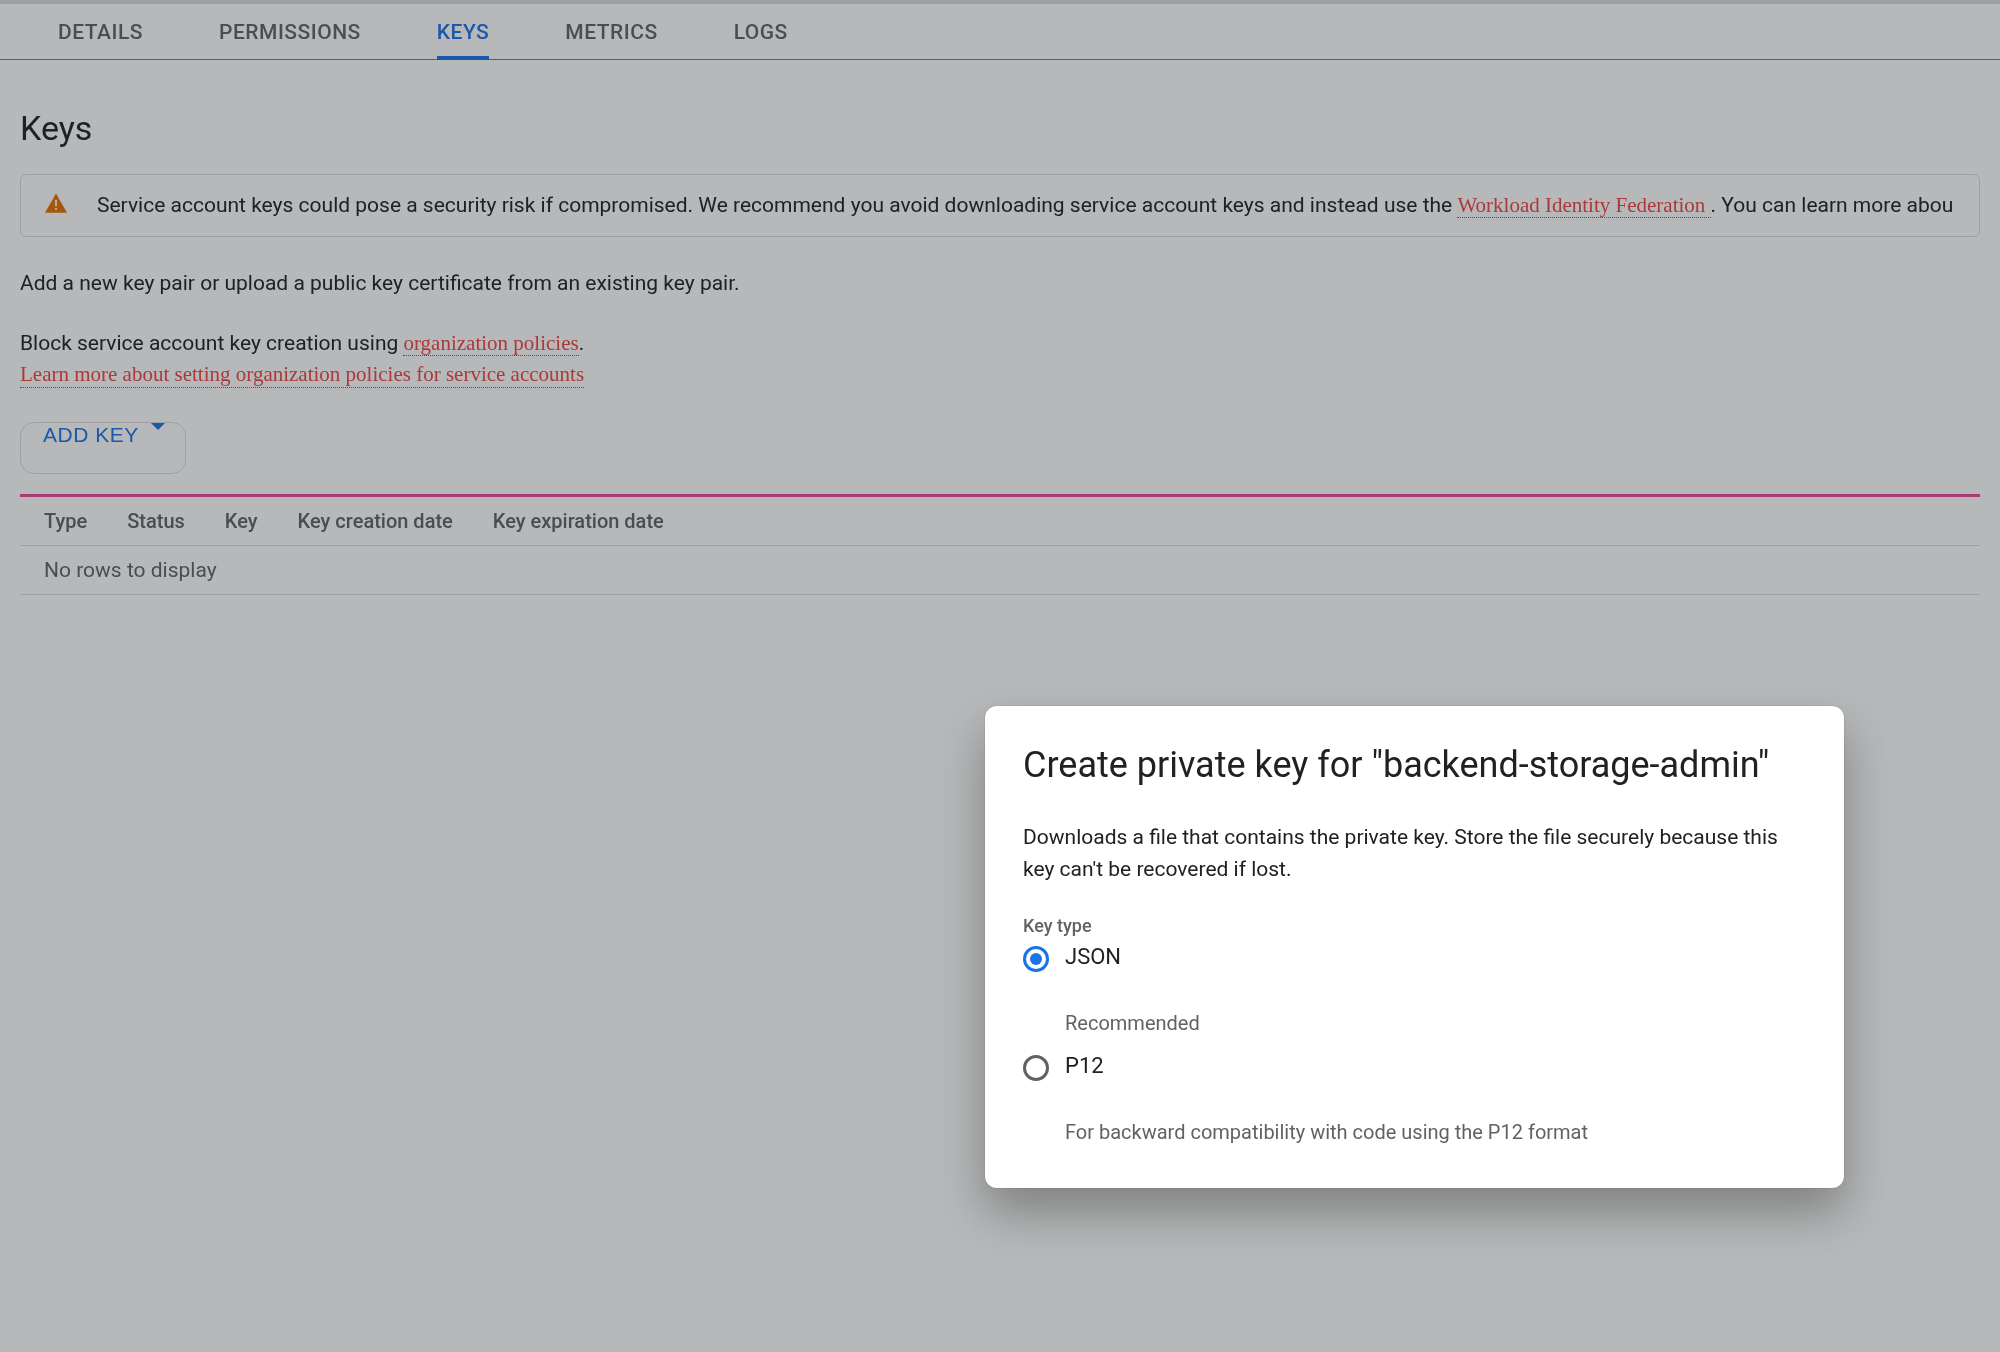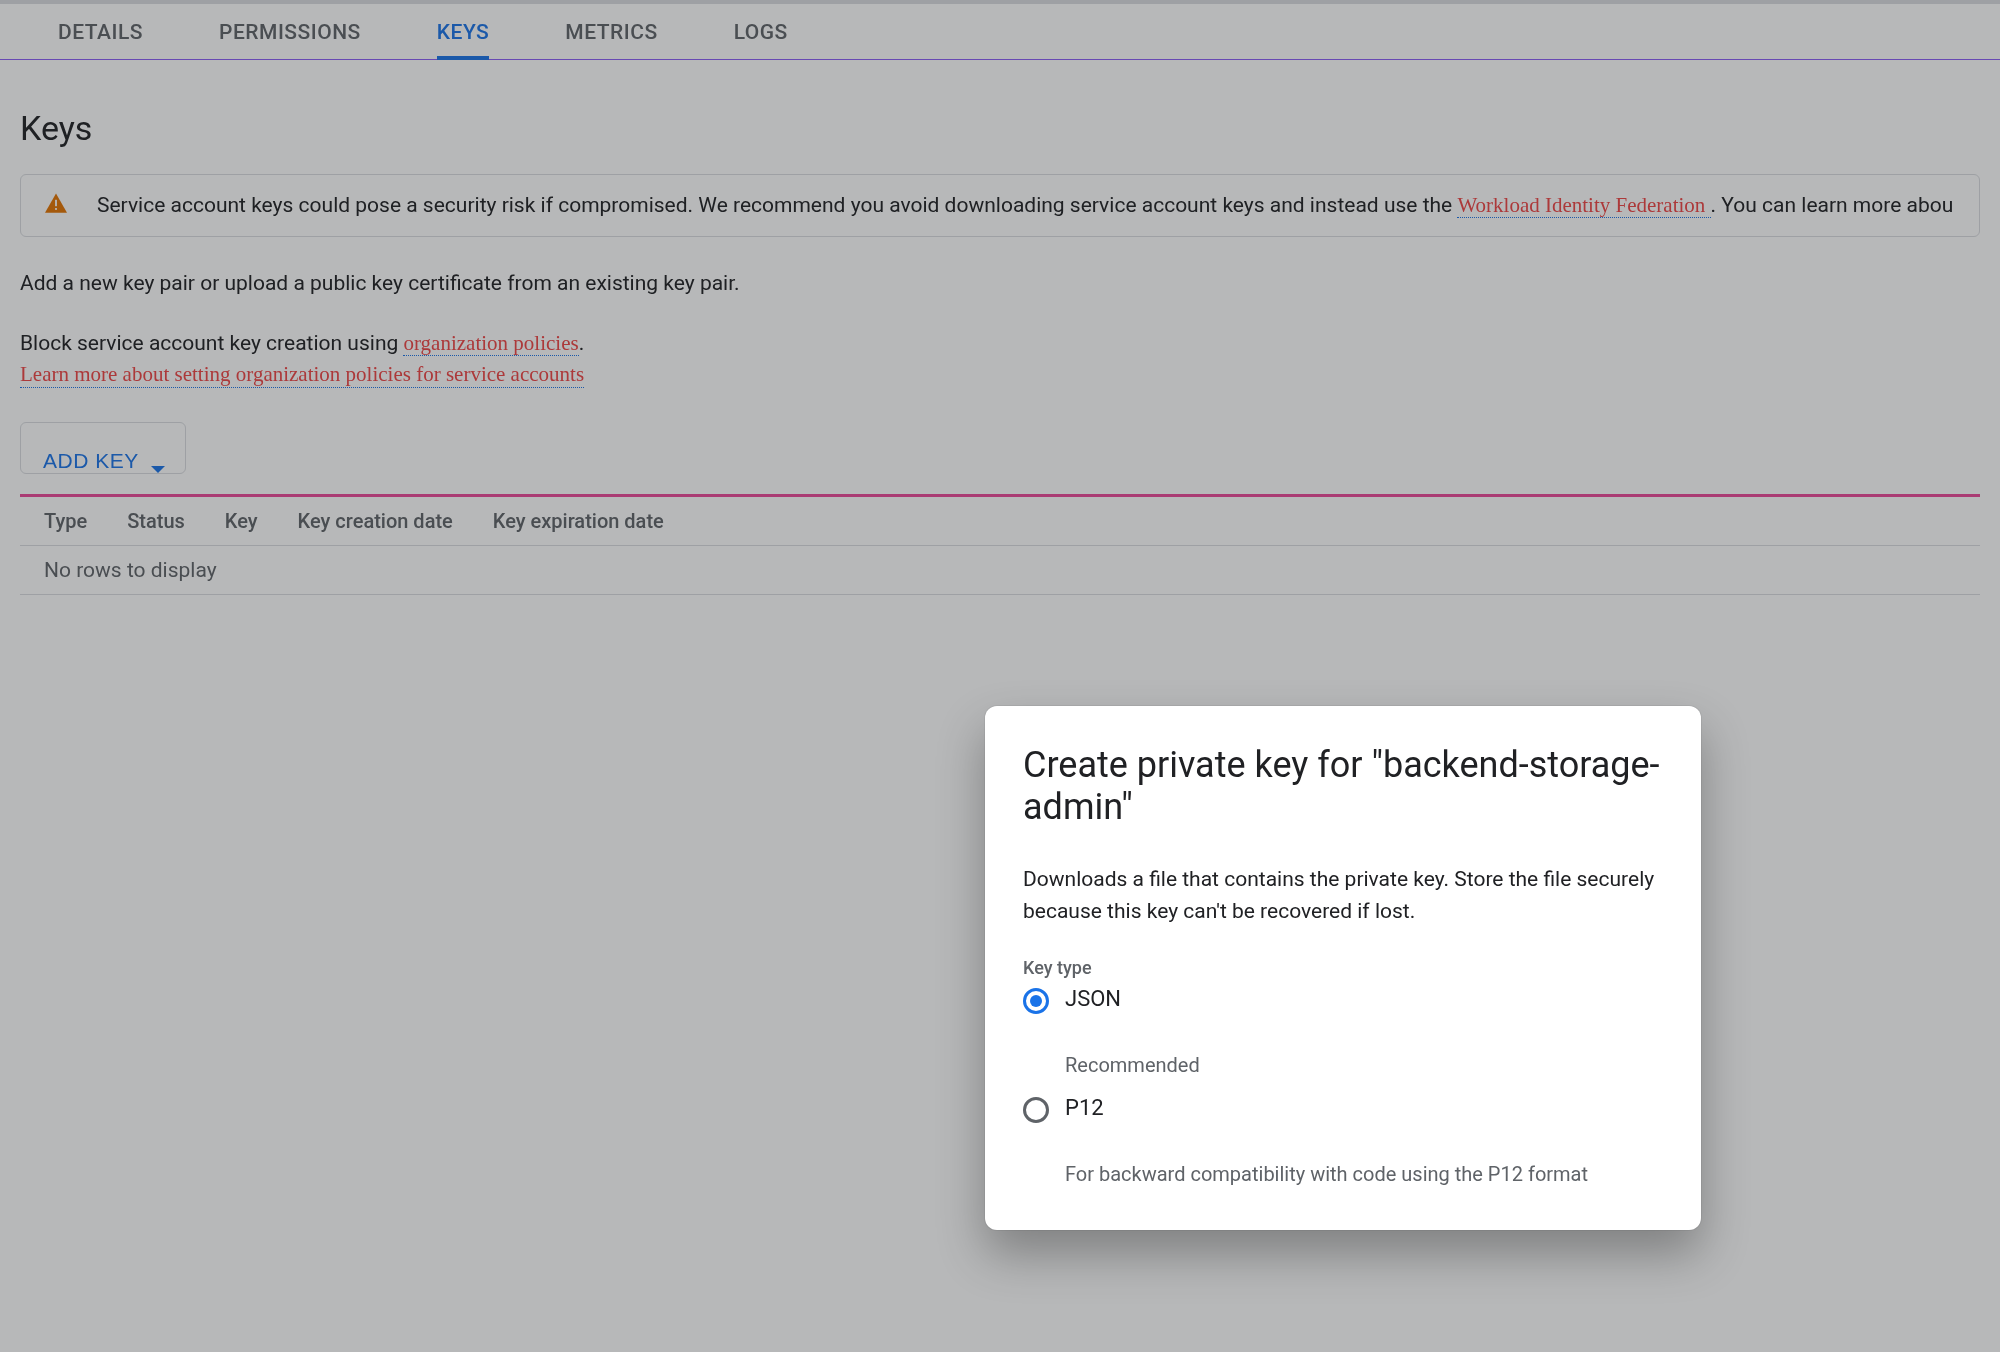--- a/index.html
+++ b/index.html
@@ -93,26 +93,26 @@
     margin-top: 36px;
   }
   .block-link {
     display: inline-block;
     margin-top: 6px;
   }
   
   .add-key-btn {
     margin-top: 34px;
     display: inline-flex;
-    align-items: flex-end;
+    align-items: flex-start;
     gap: 12px;
     height: 52px;
     padding: 0 20px 0 22px;
     border: 1px solid #dadce0;
-    border-radius: 6px;
+    border-radius: 14px;
     background: #fff;
     color: #1a73e8;
     font-size: 21px;
     font-weight: 500;
     letter-spacing: 0.5px;
     cursor: pointer;
   }
   .add-key-btn .arrow {
     width: 0; height: 0;
     border-left: 7px solid transparent;
@@ -142,21 +142,21 @@
   
   .scrim {
     position: absolute;
     inset: 0;
     background: rgba(32,33,36,0.32);
   }
   .dialog {
     position: absolute;
     left: 985px;
     top: 706px;
-    width: 716px;
+    width: 859px;
     background: #fff;
     border-radius: 12px;
     box-shadow: 0 24px 48px rgba(0,0,0,0.3), 0 0 0 1px rgba(0,0,0,0.05);
     padding: 38px 38px 26px 38px;
   }
   .dlg-title {
     font-size: 36px;
     font-weight: 400;
     color: #202124;
     margin-bottom: 36px;

